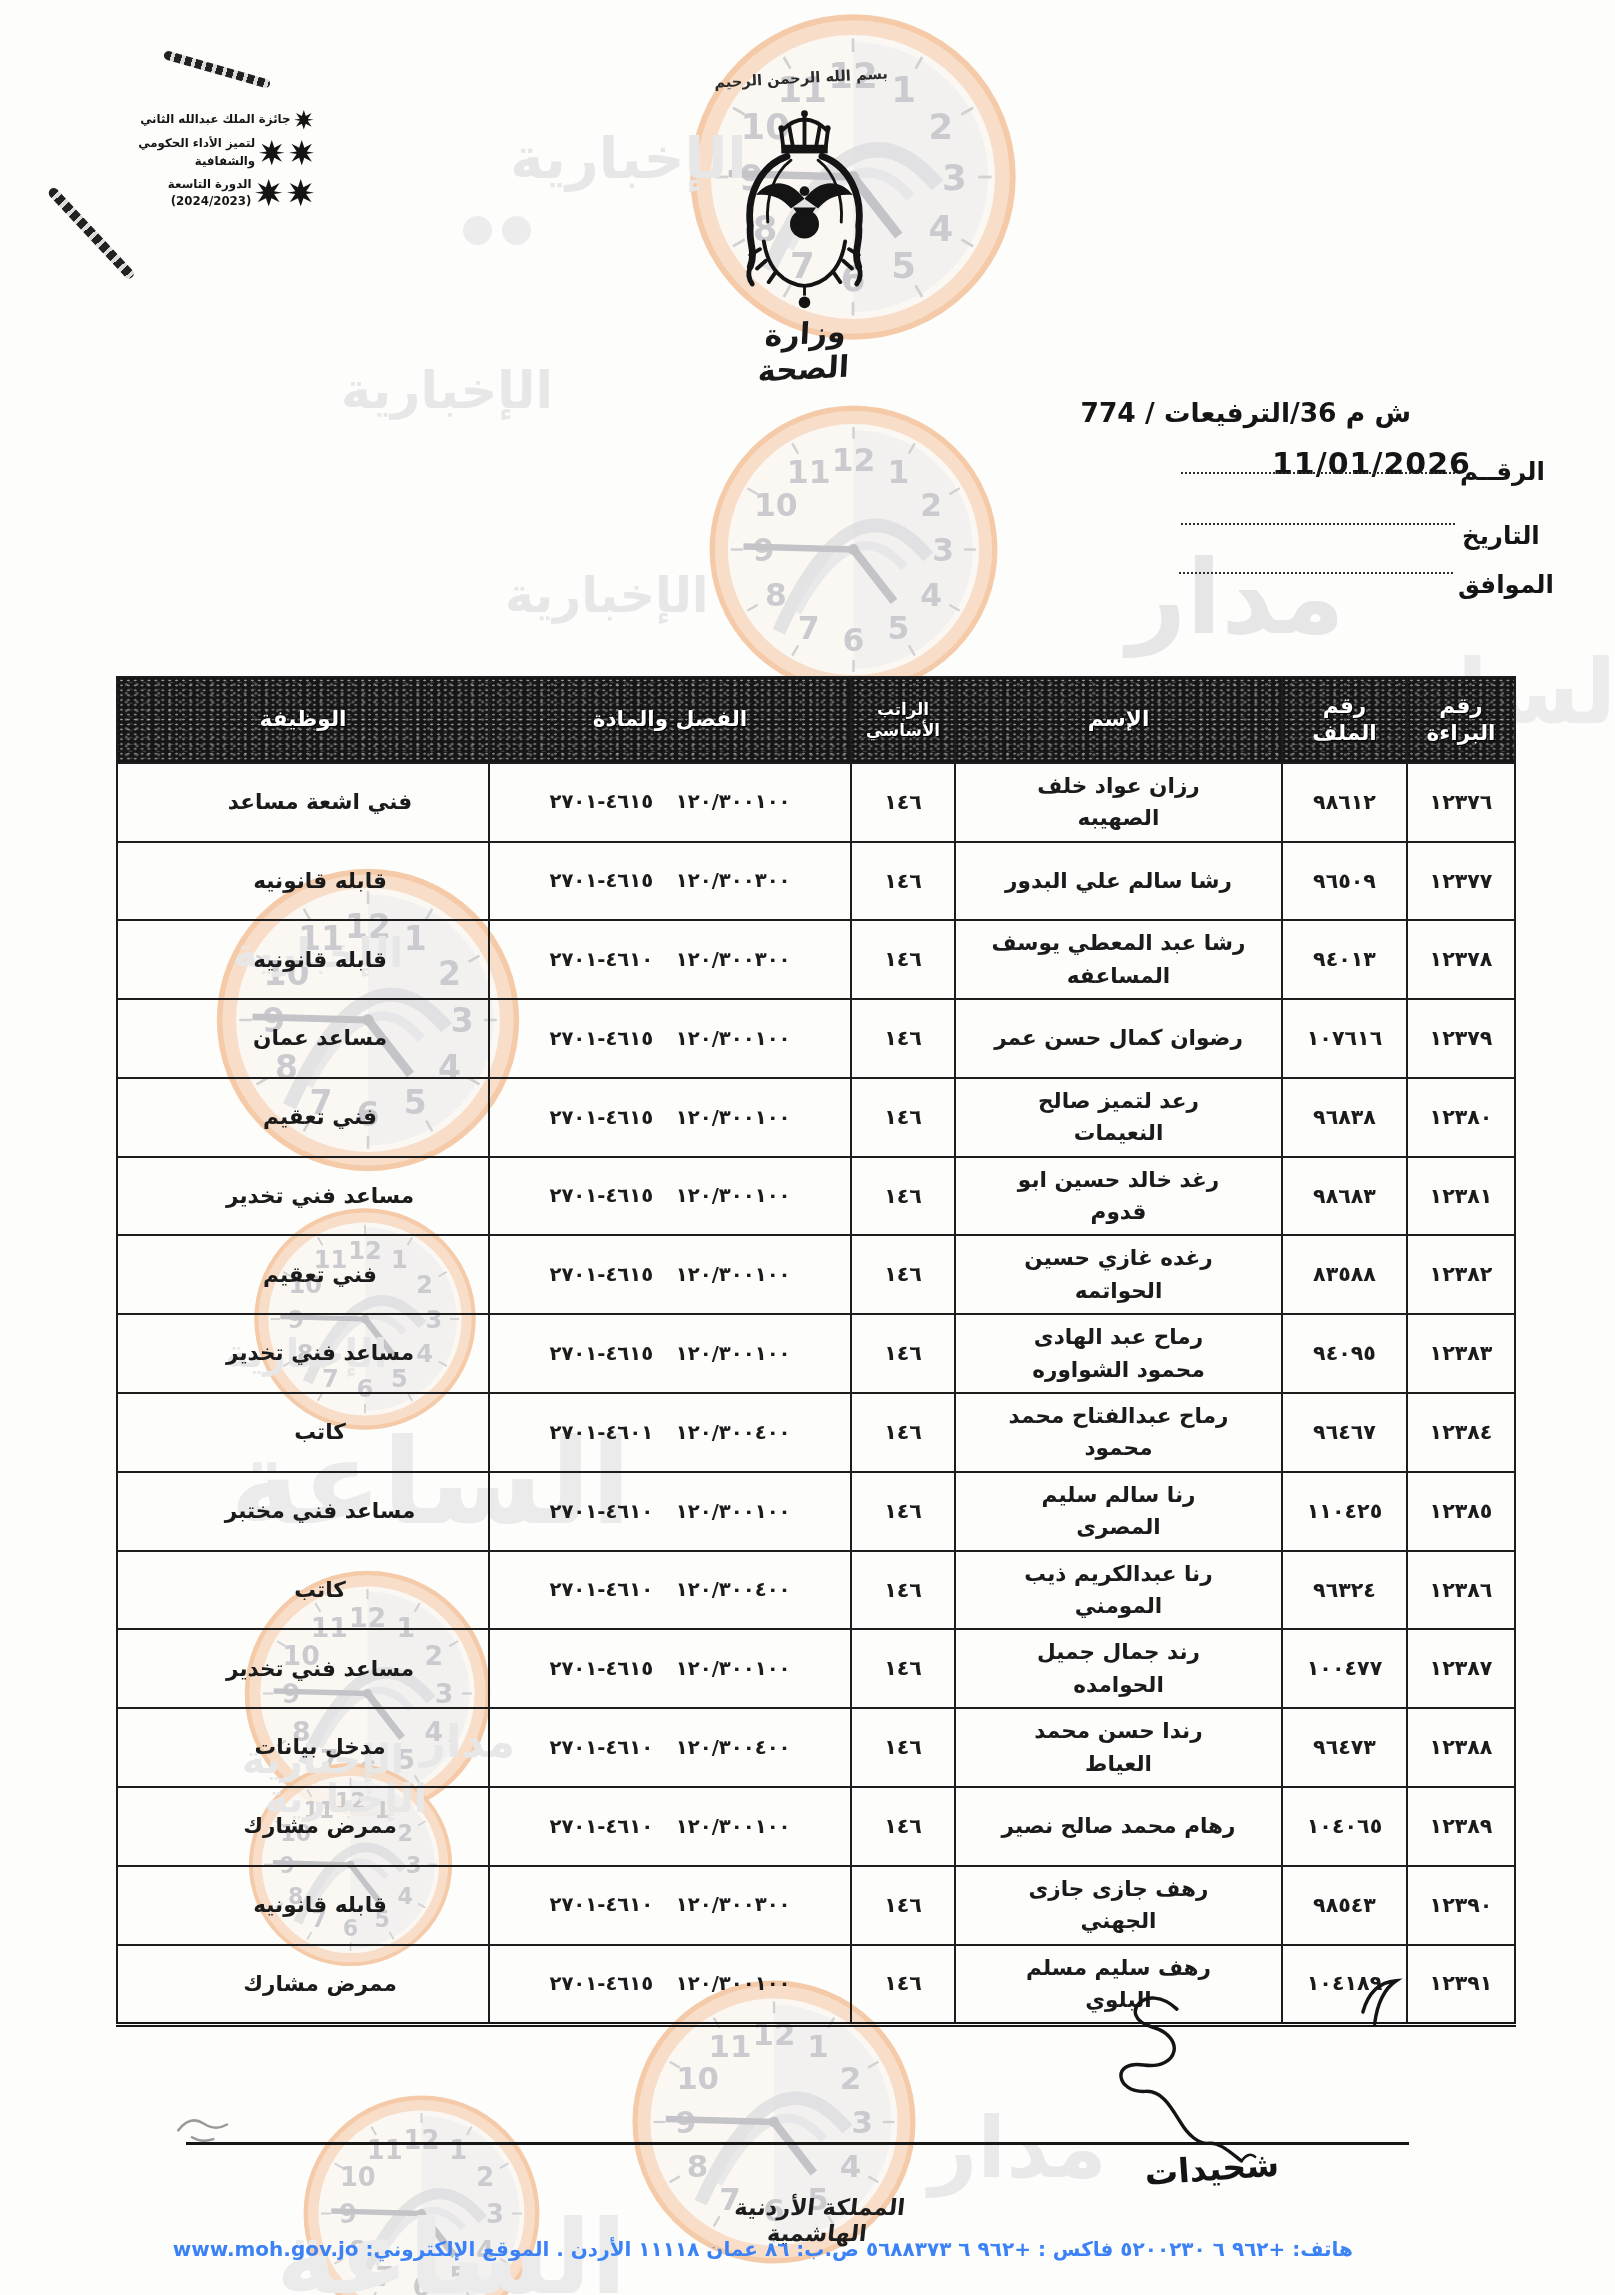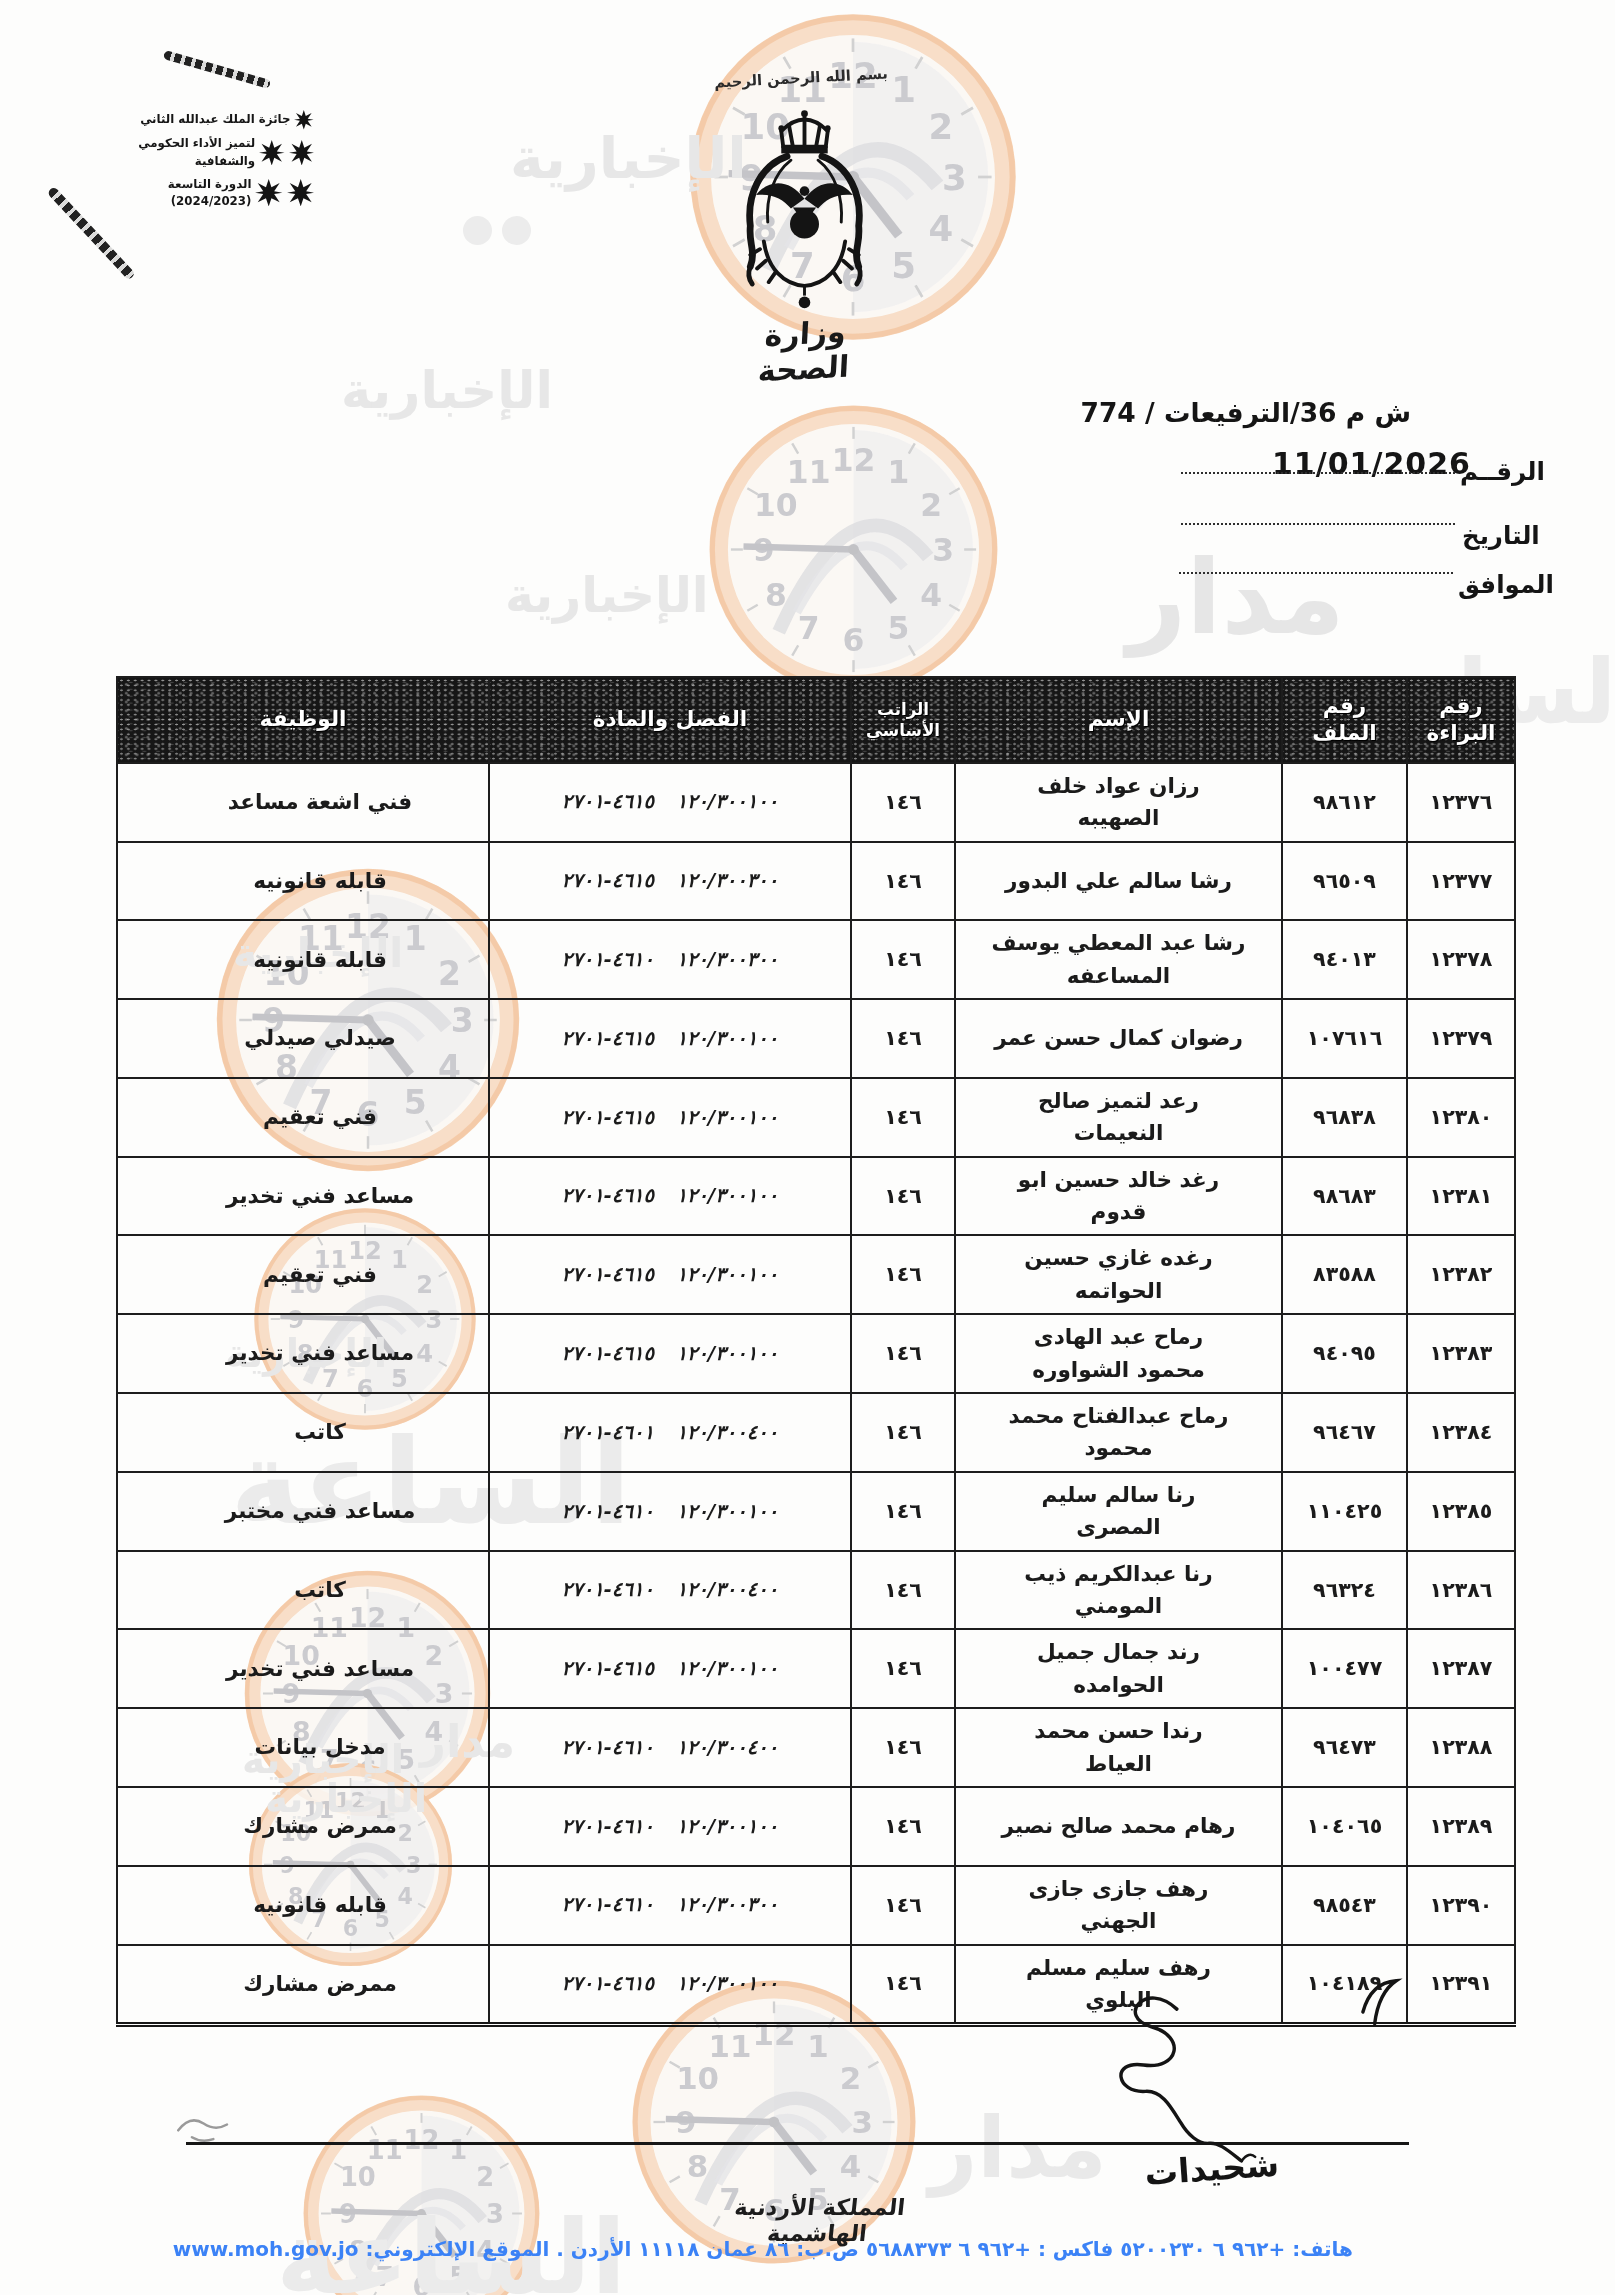--- a/index.html
+++ b/index.html
@@ -44,21 +44,21 @@
       radial-gradient(rgba(190,190,190,.28) 1.3px, transparent 2.1px);
     background-size:6.9px 4.9px, 10.8px 8.8px, 13.7px 6.9px;
     background-position:0 0, 2.9px 2px, 5.9px 1px;
     text-shadow:0 0 2.9px #000, 1px 1px 0 #000;
   }
   .doc-table th[data-key="salary"]{font-size:16.7px;}
   .doc-table td{height:67px; font-weight:bold; font-size:21.6px; background:transparent; line-height:1.5;}
   .doc-table td.c-name{white-space:pre-line; letter-spacing:1px; font-size:21.6px;}
   .doc-table td.c-job{letter-spacing:2.9px;padding-left:40px;}
   .doc-table td.num{direction:ltr; unicode-bidi:isolate; font-size:20.6px;}
-  .doc-table td.c-article{word-spacing:15.7px; letter-spacing:1px; font-size:19.6px;font-style:italic;}
+  .doc-table td.c-article{word-spacing:15.7px; letter-spacing:1px; font-size:19.6px;}
   .doc-table{border:2.9px solid #171717;}
   .doc-table tbody tr:last-child td{border-bottom:5.9px double #171717;}
 
   
   .footer-line{position:absolute; left:186px; top:2142px; width:1223px; height:2.9px; background:#161616; z-index:1;}
   .kingdom{font-size:22.5px; font-weight:bold; direction:rtl; transform:skewX(-6deg); color:#1c1c1c;}
   .contact{font-size:20px; font-weight:bold; direction:rtl; text-align:center; color:#3b82f6; white-space:nowrap;}
 </style>
 </head>
 <body>
@@ -506,21 +506,21 @@
           <td class="c-salary num">١٤٦</td>
           <td class="c-article num">١٢٠/٣٠٠٣٠٠ ٤٦١٠-٢٧٠١</td>
           <td class="c-job">قابله قانونيه</td>
         </tr>
         <tr>
           <td class="c-serial num">١٢٣٧٩</td>
           <td class="c-file num">١٠٧٦١٦</td>
           <td class="c-name">رضوان كمال حسن عمر</td>
           <td class="c-salary num">١٤٦</td>
           <td class="c-article num">١٢٠/٣٠٠١٠٠ ٤٦١٥-٢٧٠١</td>
-          <td class="c-job">صيدلي صيدلي</td>
+          <td class="c-job">مساعد عمان</td>
         </tr>
         <tr>
           <td class="c-serial num">١٢٣٨٠</td>
           <td class="c-file num">٩٦٨٣٨</td>
           <td class="c-name">رعد لتميز صالح
 النعيمات</td>
           <td class="c-salary num">١٤٦</td>
           <td class="c-article num">١٢٠/٣٠٠١٠٠ ٤٦١٥-٢٧٠١</td>
           <td class="c-job">فني تعقيم</td>
         </tr>

